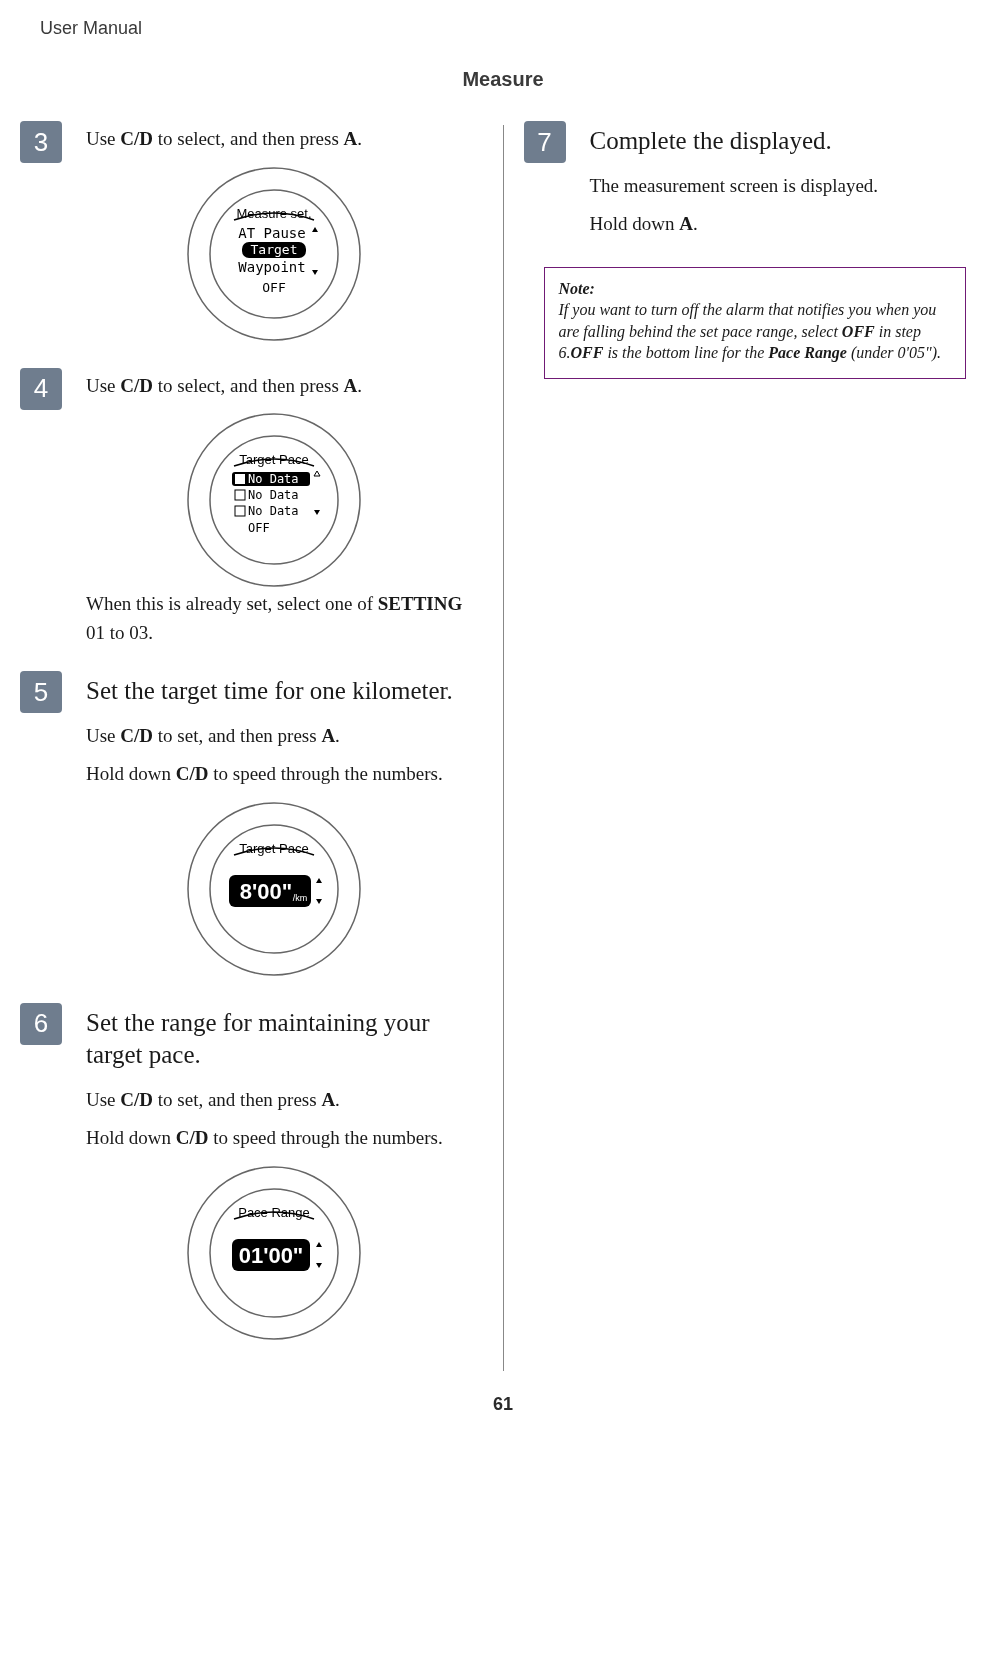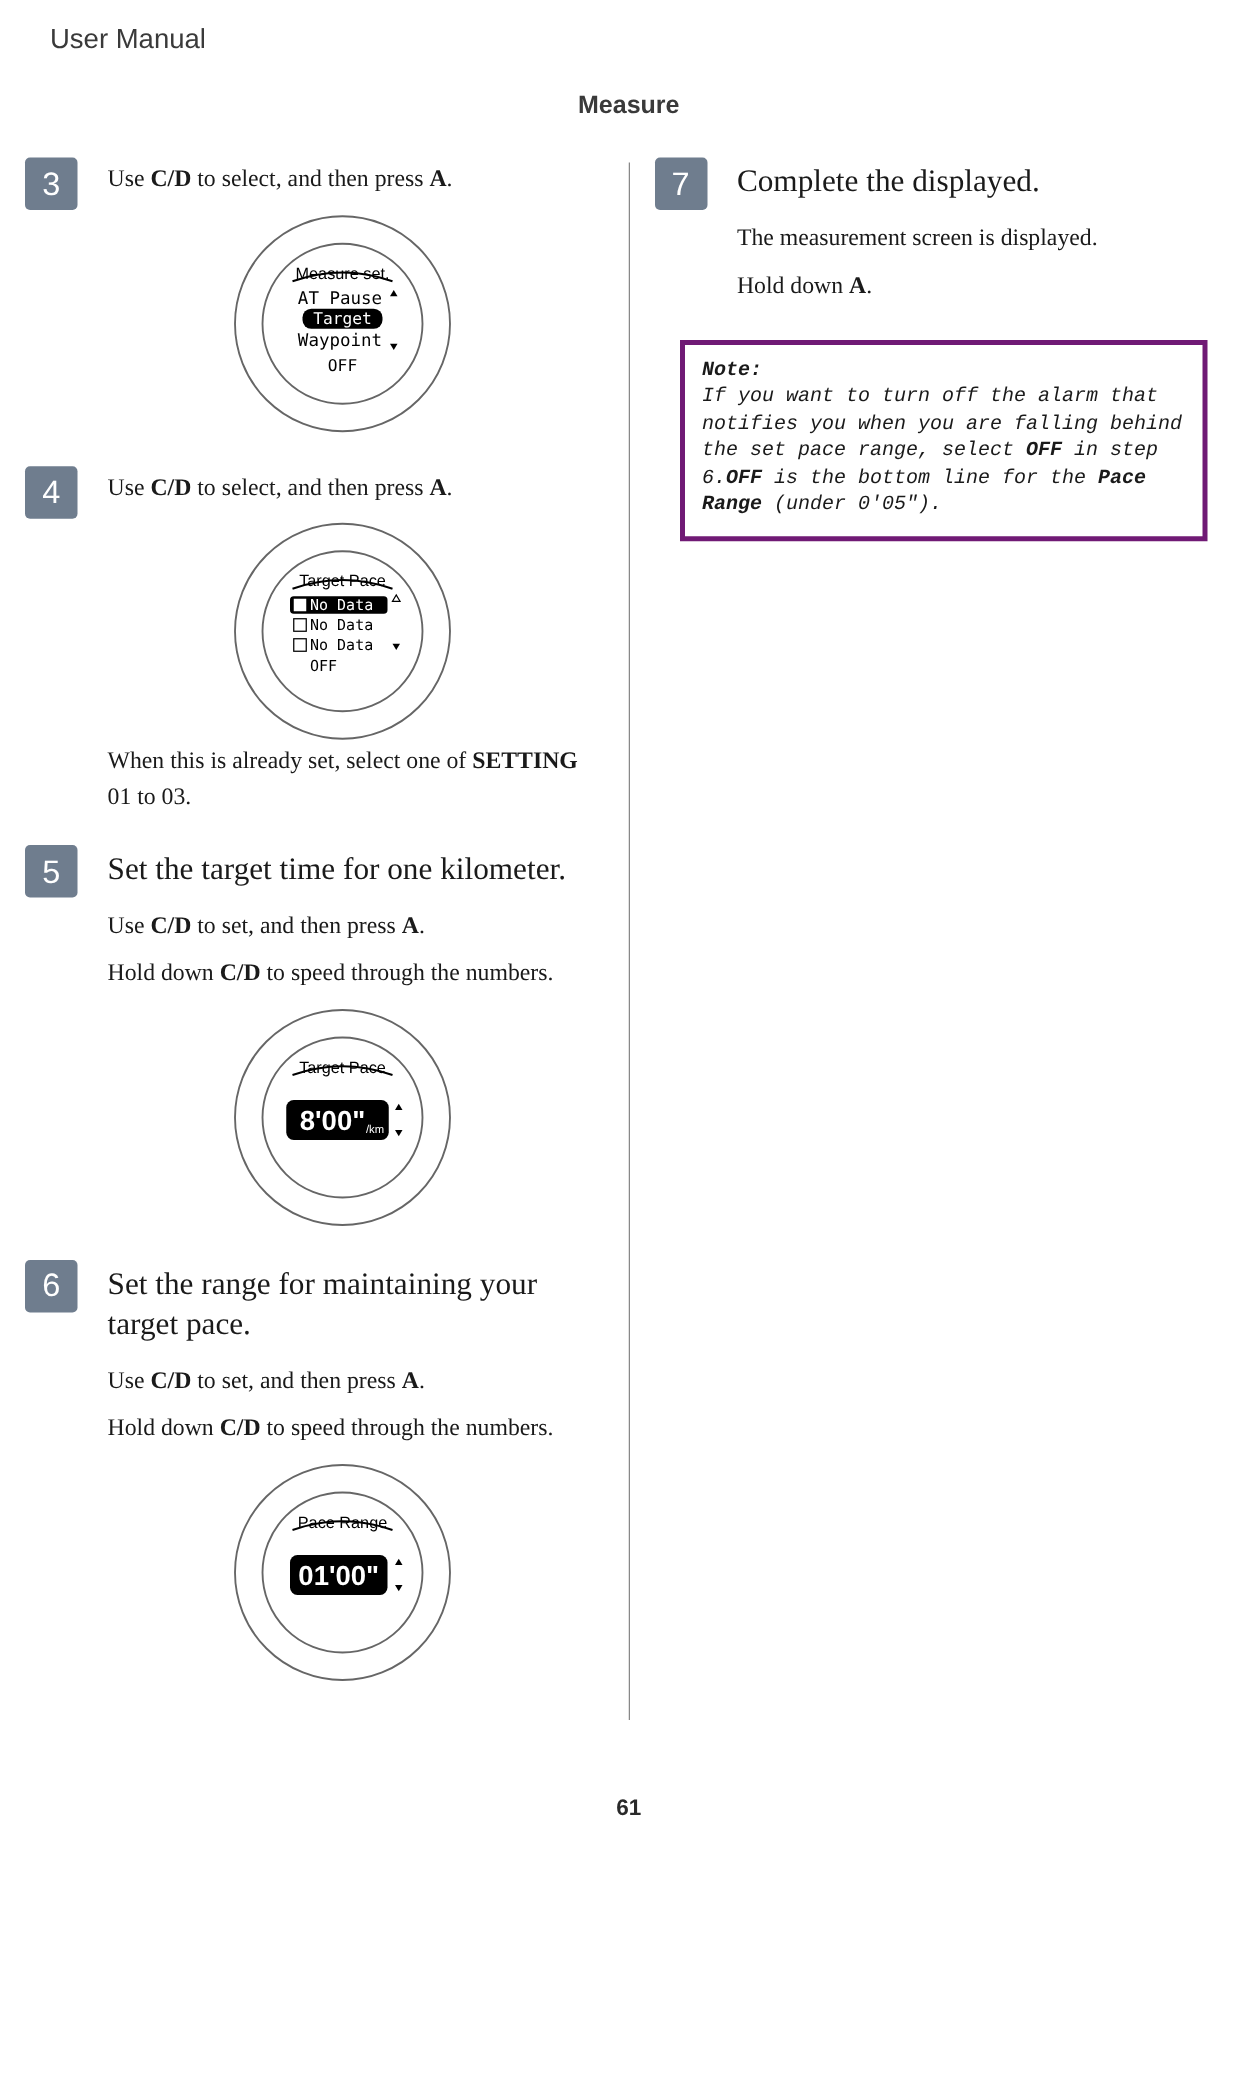--- a/index.html
+++ b/index.html
@@ -1,33 +1,33 @@
 <!DOCTYPE html>
 <html><head>
 <meta charset="utf-8">
 <style>
   * { box-sizing: border-box; margin: 0; padding: 0; }
   body { font-family: Georgia, 'Times New Roman', serif; color: #1a1a1a; background:#fff; width:1006px; margin:0 auto; }
   .page { position: relative; padding: 18px 40px 40px 40px; }
-  .ribbon-label { font-family: Arial, Helvetica, sans-serif; font-size:22px; color:#3a3a3a; }
+  .ribbon-label { font-family: Arial, Helvetica, sans-serif; font-size:18px; color:#3a3a3a; }
   .chapter-title { text-align:center; font-family: Arial, Helvetica, sans-serif; font-weight:700; font-size:20px; color:#3a3a3a; margin-top:29px; margin-bottom:34px; }
   .columns { display:flex; gap:40px; }
   .col { flex:1; position:relative; }
   .divider { width:1px; background:#888; }
   .step { position:relative; padding-left:46px; margin-bottom:28px; }
   .step-badge { position:absolute; left:-20px; top:-4px; width:42px; height:42px; background:#6f7d8e; color:#fff; font-family: Arial, Helvetica, sans-serif; font-size:26px; display:flex; align-items:center; justify-content:center; border-radius:4px; }
   .step-title { font-size:25px; line-height:1.3; margin-bottom:14px; }
   .step-title strong { font-weight:700; }
   .body-text { font-size:19px; line-height:1.5; margin-bottom:10px; }
   .body-text strong { font-weight:700; }
   .watch-svg { display:block; margin:0 auto; }
-  .note-box { border:4px solid #701a75; padding:10px 14px 14px 14px; margin-top:14px; font-size:16px; font-style:italic; line-height:1.35;font-family:Liberation Mono, monospace; }
+  .note-box { border:1px solid #701a75; padding:10px 14px 14px 14px; margin-top:14px; font-size:16px; font-style:italic; line-height:1.35; }
   .note-box .note-label { font-weight:700; font-style:italic; }
   .note-box .nb-strong { font-weight:700; font-style:italic; }
-  .page-number { text-align:center; font-family: Arial, Helvetica, sans-serif; font-weight:700; font-size:18px; margin-top:60px; color:#2a2a2a; }
+  .page-number { text-align:center; font-family: Arial, Helvetica, sans-serif; font-weight:700; font-size:18px; margin-top:23px; color:#2a2a2a; }
   
 </style>
 </head>
 <body>
 
 <div class="page">
   <div class="ribbon-label">User Manual</div>
   <div class="chapter-title">Measure</div>
 
   <div class="columns">

